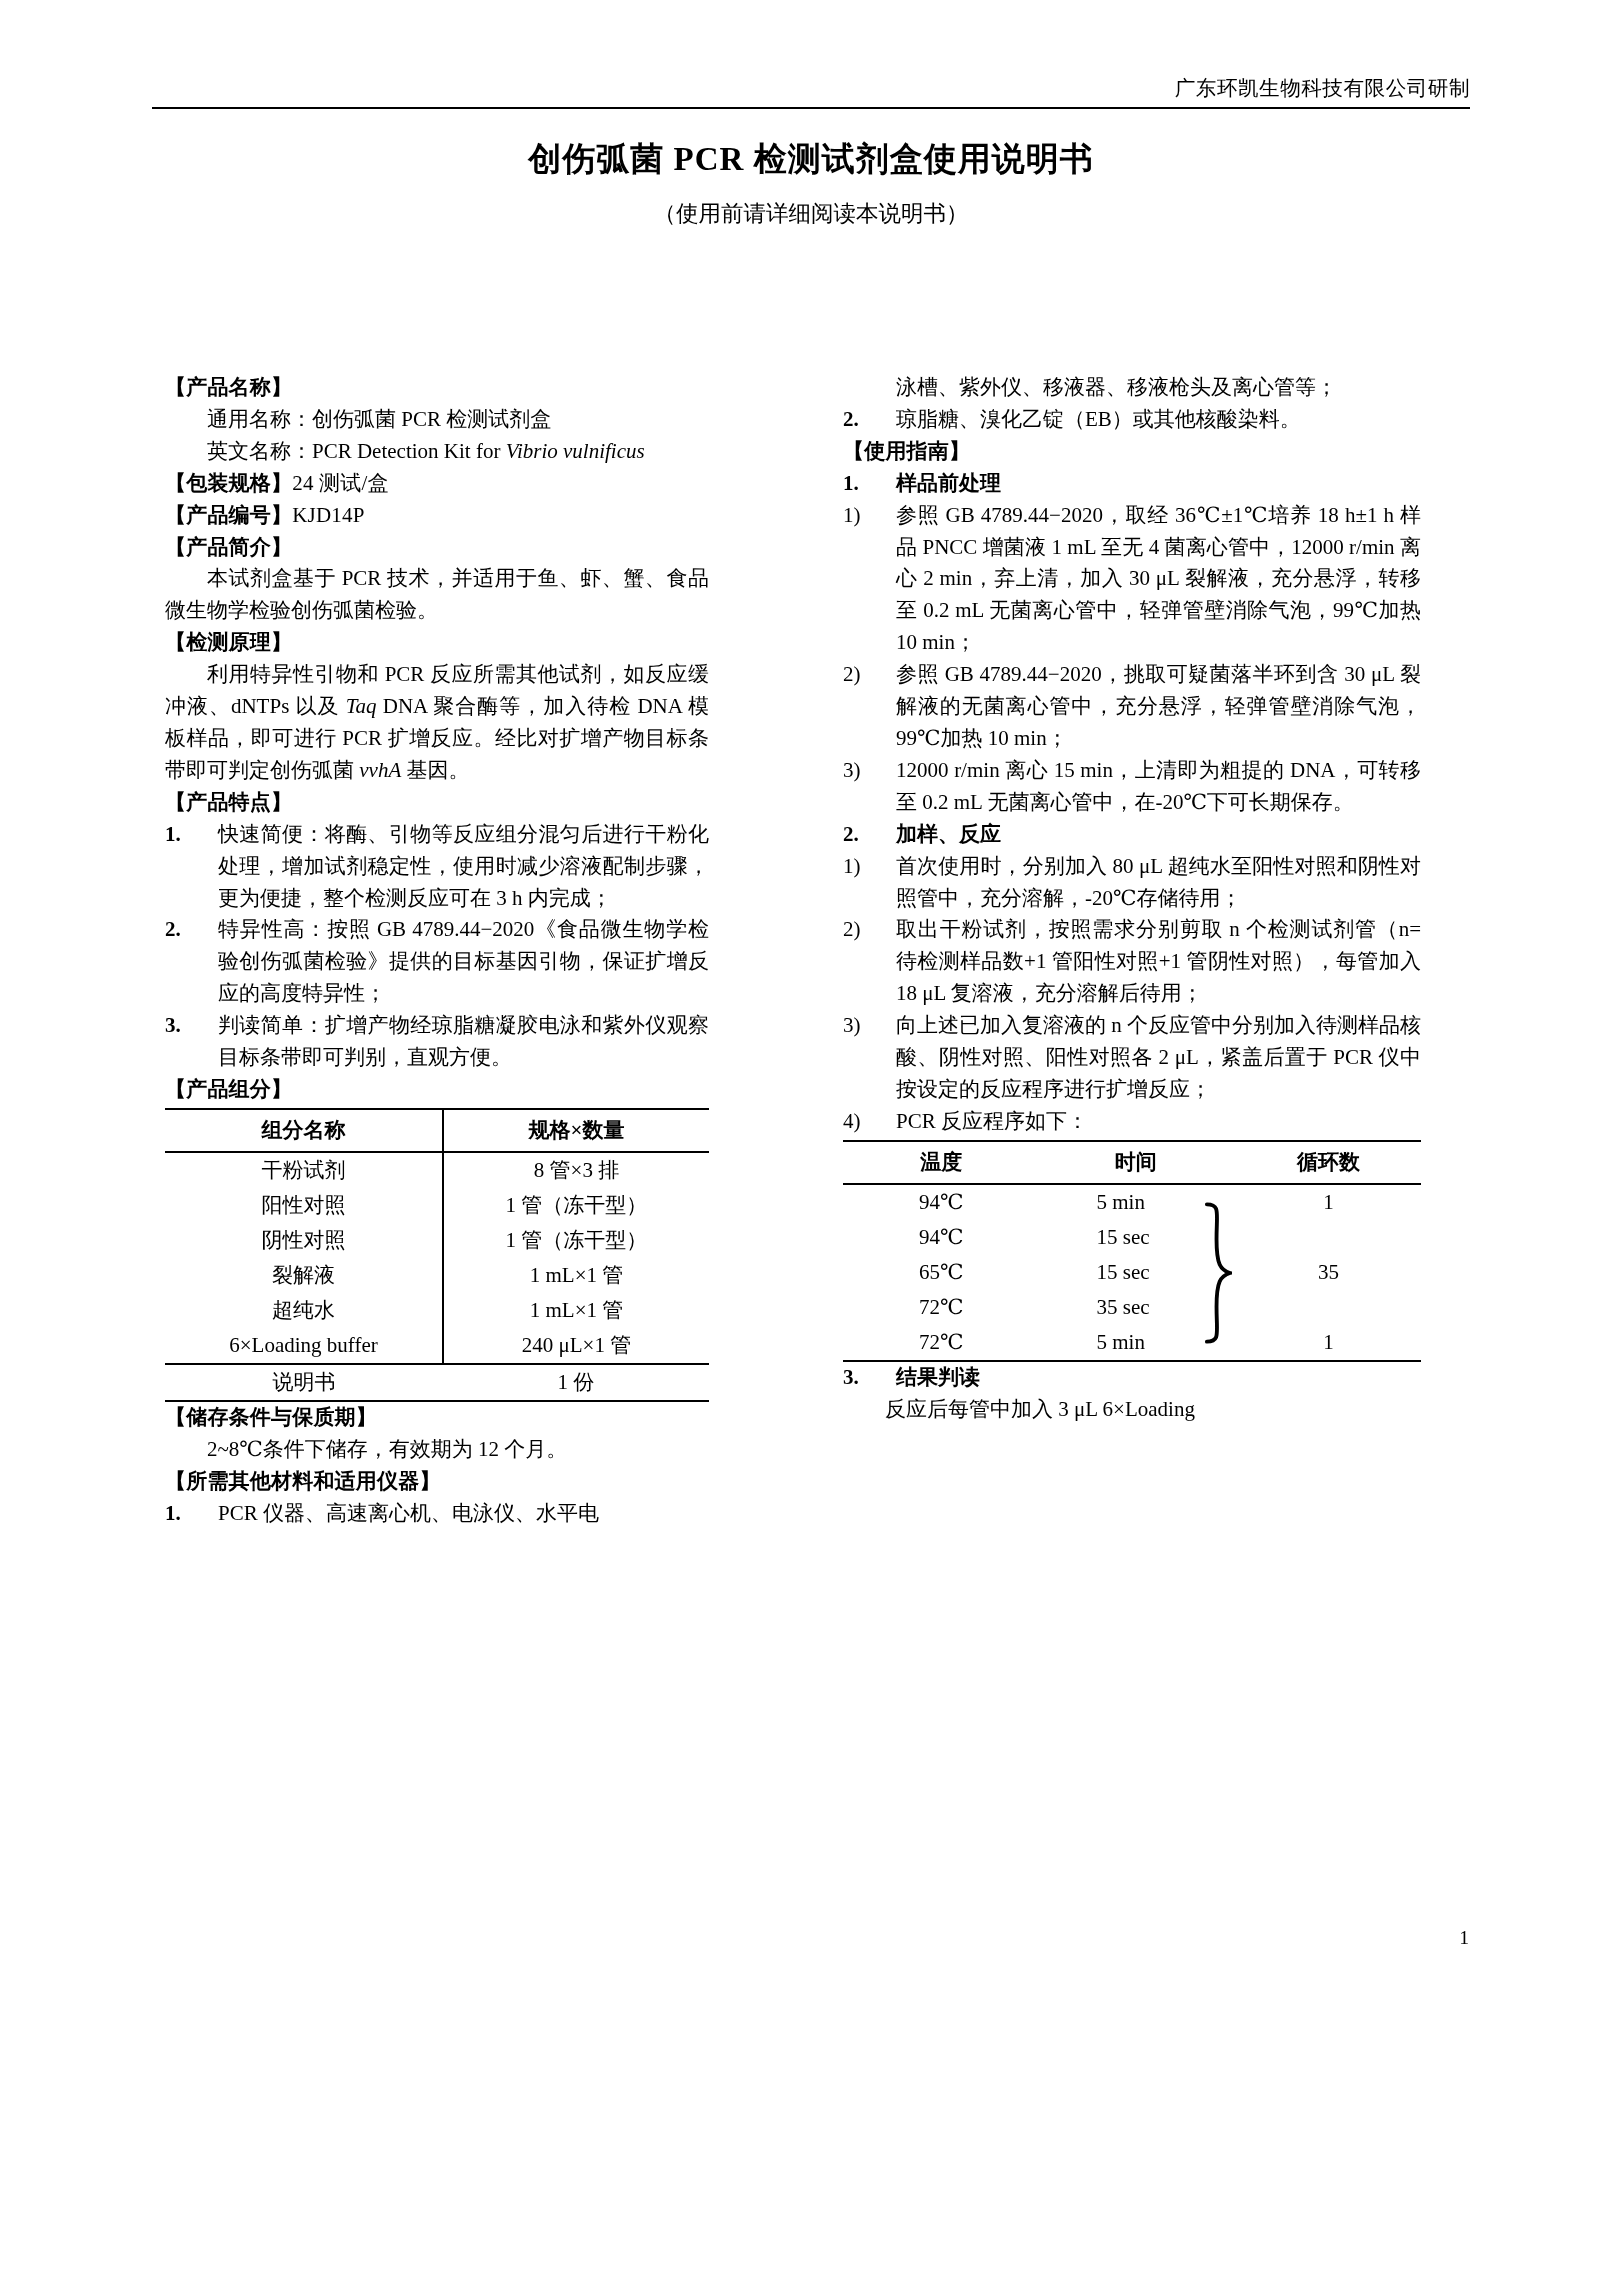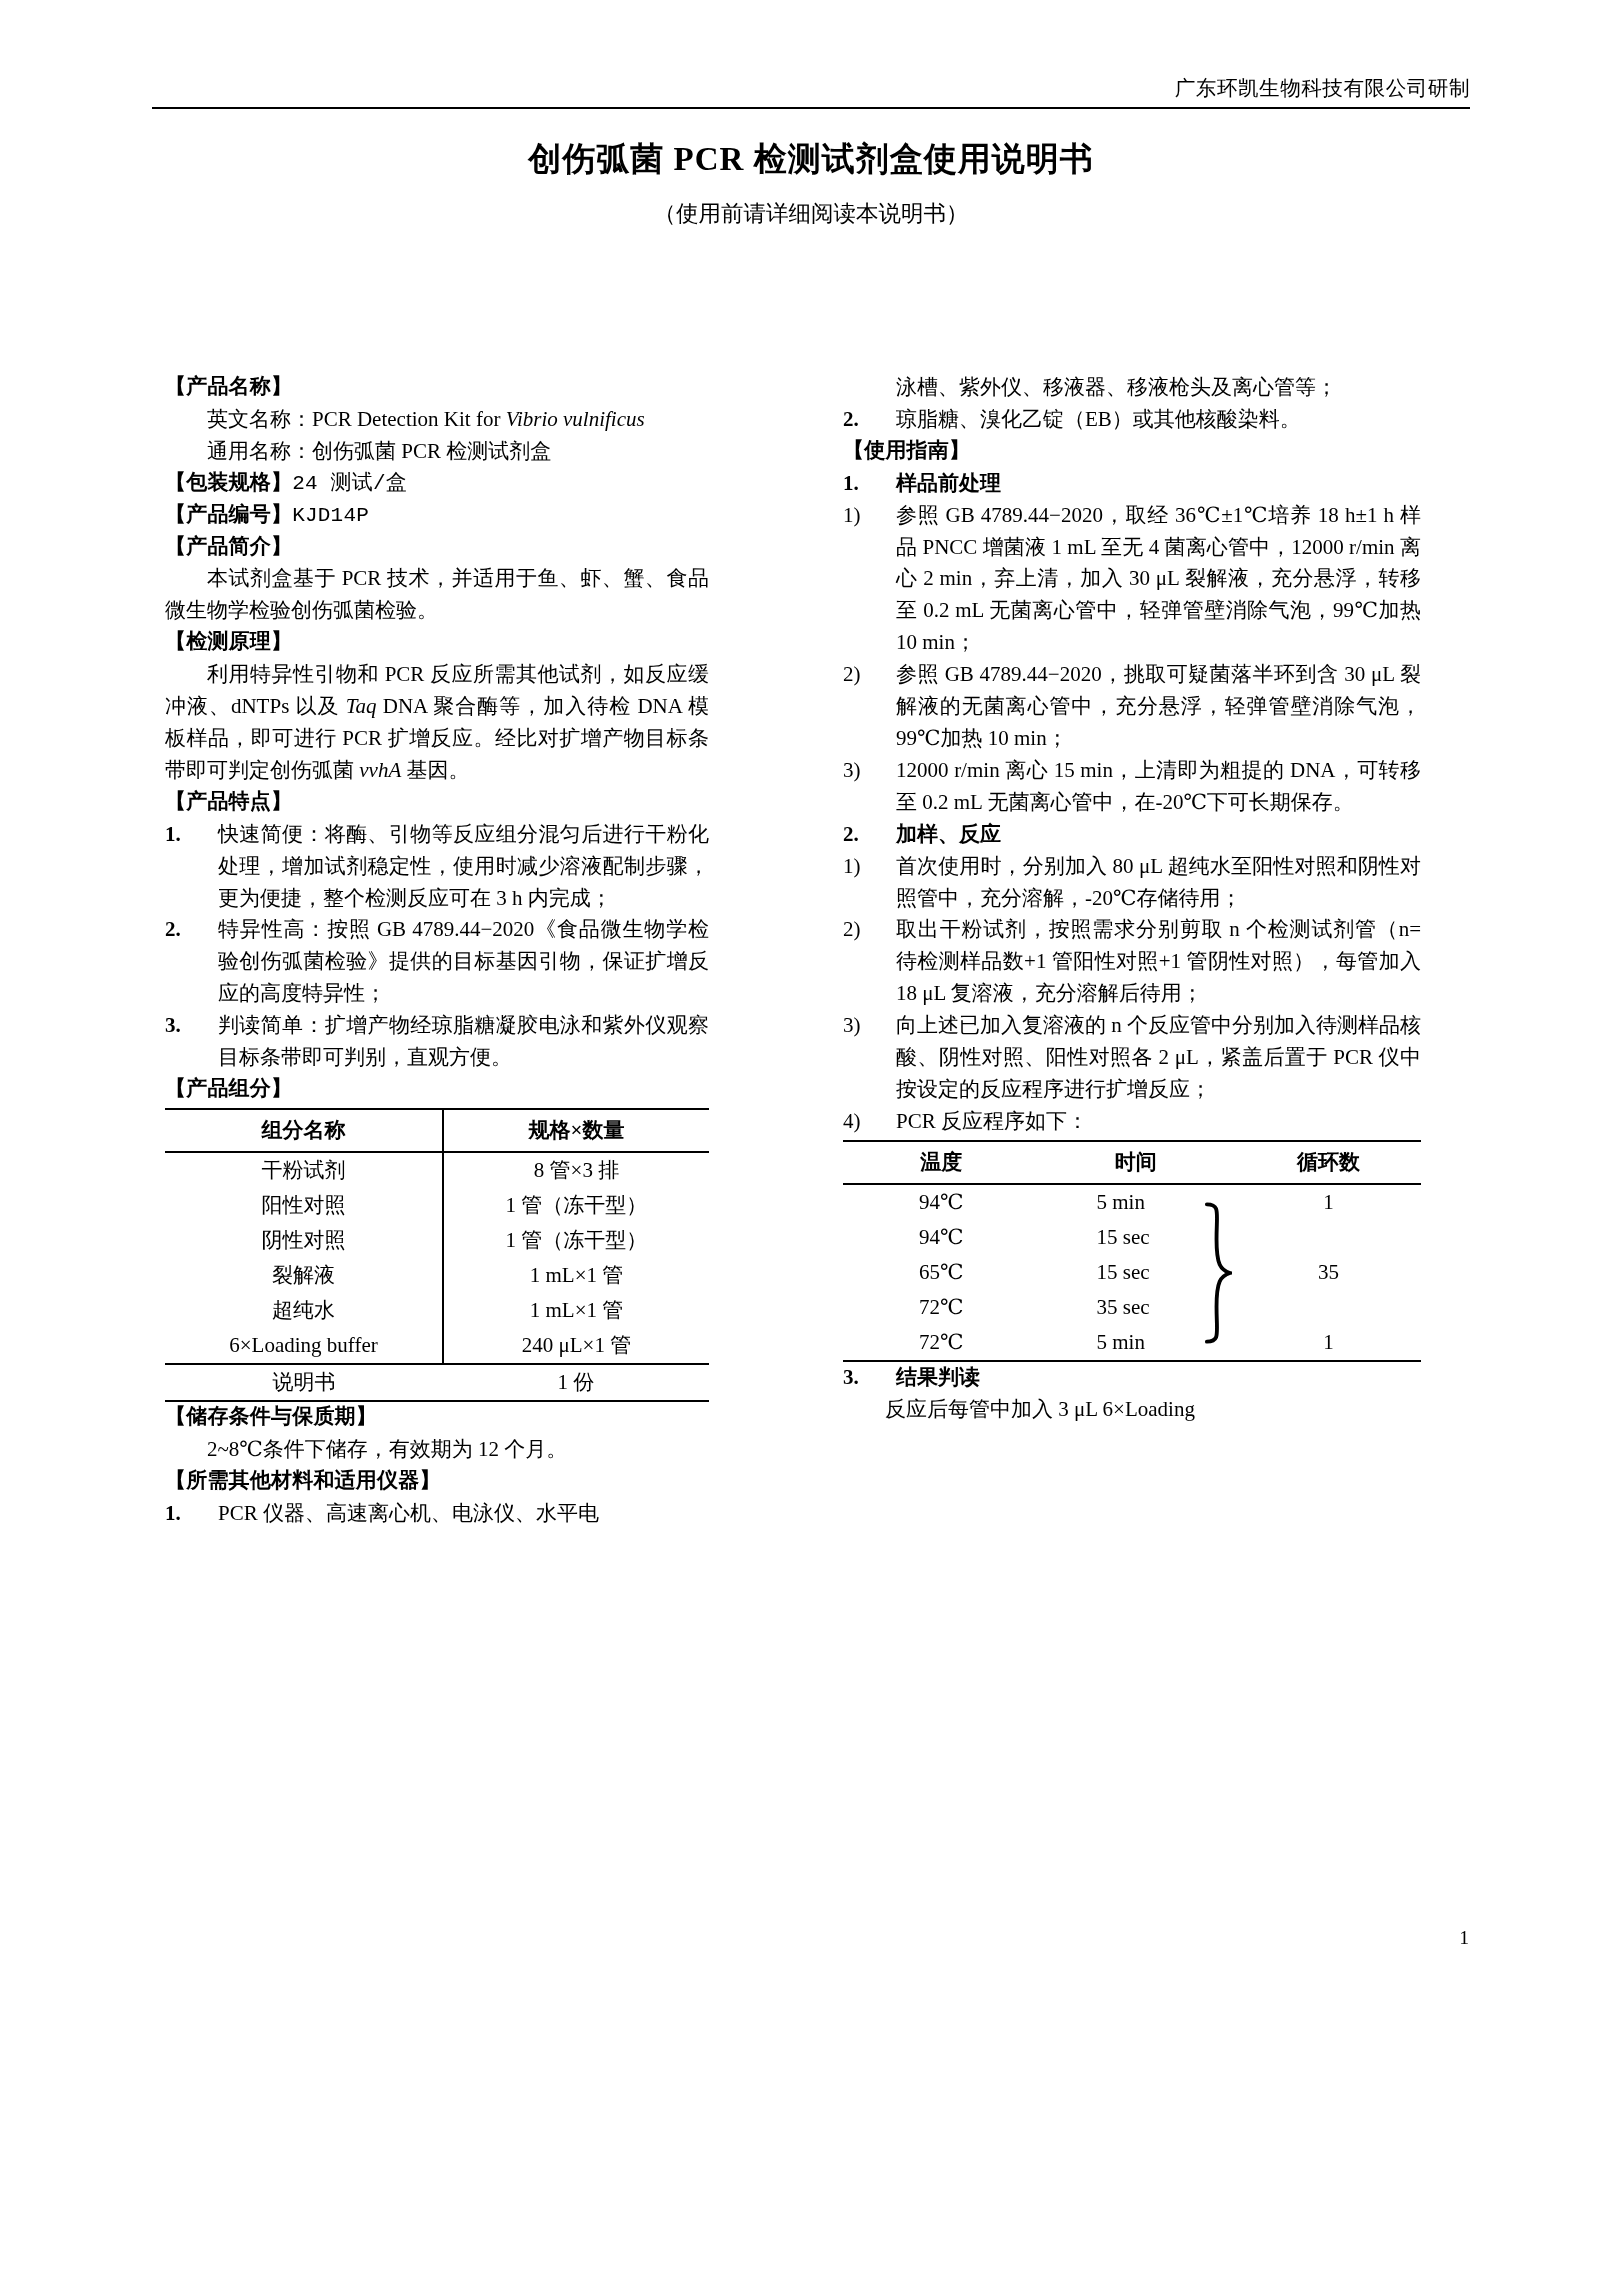--- a/index.html
+++ b/index.html
@@ -78,21 +78,20 @@
   .col-left  { left: 165px; }
   .col-right { left: 843px; width: 578px; }
 
   
   .sec-head {
     font-size: 21px;
     font-weight: bold;
     line-height: 1.52;
     letter-spacing: 0.2px;
     margin: 0;
-    font-family: Liberation Mono, monospace;
   }
   .sec-head .inline-val {
     font-weight: normal;
   }
   .para {
     font-size: 21px;
     line-height: 1.52;
     margin: 0;
     text-align: justify;
     text-justify: inter-ideograph;
@@ -189,22 +188,22 @@
   <div class="title-block">
     <div class="doc-title">创伤弧菌 PCR 检测试剂盒使用说明书</div>
     <div class="doc-subtitle">（使用前请详细阅读本说明书）</div>
   </div>
 
   <div class="columns">
 
     <div class="col col-left">
 
       <div class="sec-head">【产品名称】</div>
+      <div class="para indent">通用名称：创伤弧菌 PCR 检测试剂盒</div>
       <div class="para indent"><span>英文名称：PCR Detection Kit for </span><span class="it">Vibrio vulnificus</span></div>
-      <div class="para indent">通用名称：创伤弧菌 PCR 检测试剂盒</div>
 
       <div class="sec-head"><span>【包装规格】</span><span class="inline-val">24 测试/盒</span></div>
 
       <div class="sec-head"><span>【产品编号】</span><span class="inline-val">KJD14P</span></div>
 
       <div class="sec-head">【产品简介】</div>
       <div class="para indent">本试剂盒基于 PCR 技术，并适用于鱼、虾、蟹、食品微生物学检验创伤弧菌检验。</div>
 
       <div class="sec-head">【检测原理】</div>
       <div class="para indent"><span>利用特异性引物和 PCR 反应所需其他试剂，如反应缓冲液、dNTPs 以及 </span><span class="it">Taq</span><span> DNA 聚合酶等，加入待检 DNA 模板样品，即可进行 PCR 扩增反应。经比对扩增产物目标条带即可判定创伤弧菌 </span><span class="it">vvhA</span><span> 基因。</span></div>

